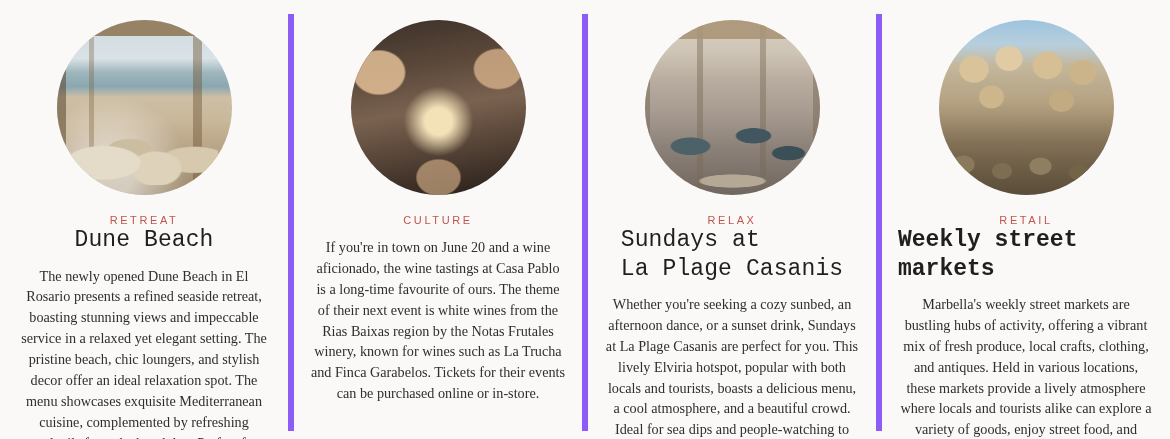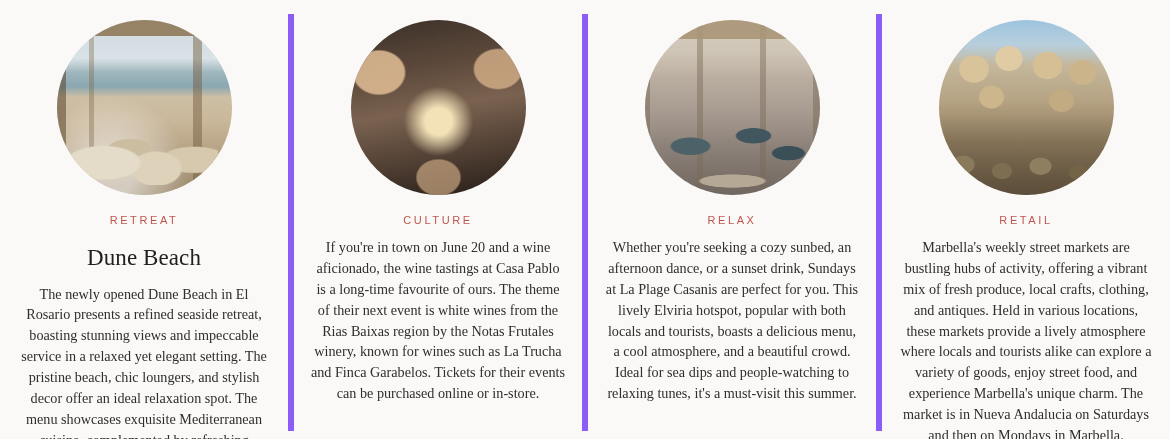--- a/index.html
+++ b/index.html
@@ -160,22 +160,22 @@
     margin-top: 19px;
     font-family: "Liberation Sans", sans-serif;
     font-size: 11px;
     letter-spacing: 2.6px;
     color: #c0554e;
     text-transform: uppercase;
     text-align: center;
     font-weight: 400;
   }
   .title {
-    margin-top: 18px;
-    font-family: Liberation Serif, serif;
+    margin-top: 0;
+    font-family: Liberation Mono, monospace;
     font-size: 23px;
     line-height: 1.24;
     color: #1f1f1f;
     font-weight: 400;
     letter-spacing: 0.1px;
   }
   .title.bold {
     font-weight: 700;
     letter-spacing: 0px;
   }
@@ -209,24 +209,26 @@
     </div>
     <div class="kicker">CULTURE</div>
     <div class="body">If you're in town on June 20 and a wine aficionado, the wine tastings at Casa Pablo is a long-time favourite of ours. The theme of their next event is white wines from the Rias Baixas region by the Notas Frutales winery, known for wines such as La Trucha and Finca Garabelos. Tickets for their events can be purchased online or in-store.</div>
   </div>
 
   <div class="card">
     <div class="thumb-wrap">
       <div class="thumb photo-beachclub"></div>
     </div>
     <div class="kicker">RELAX</div>
+    <div class="title">Sundays at<br>La Plage Casanis</div>
     <div class="body">Whether you're seeking a cozy sunbed, an afternoon dance, or a sunset drink, Sundays at La Plage Casanis are perfect for you. This lively Elviria hotspot, popular with both locals and tourists, boasts a delicious menu, a cool atmosphere, and a beautiful crowd. Ideal for sea dips and people-watching to relaxing tunes, it's a must-visit this summer.</div>
   </div>
 
   <div class="card">
     <div class="thumb-wrap">
       <div class="thumb photo-market"></div>
     </div>
     <div class="kicker">RETAIL</div>
+    <div class="title bold">Weekly street markets</div>
     <div class="body">Marbella's weekly street markets are bustling hubs of activity, offering a vibrant mix of fresh produce, local crafts, clothing, and antiques. Held in various locations, these markets provide a lively atmosphere where locals and tourists alike can explore a variety of goods, enjoy street food, and experience Marbella's unique charm. The market is in Nueva Andalucia on Saturdays and then on Mondays in Marbella.</div>
   </div>
 
 </div>
 
 </body></html>

